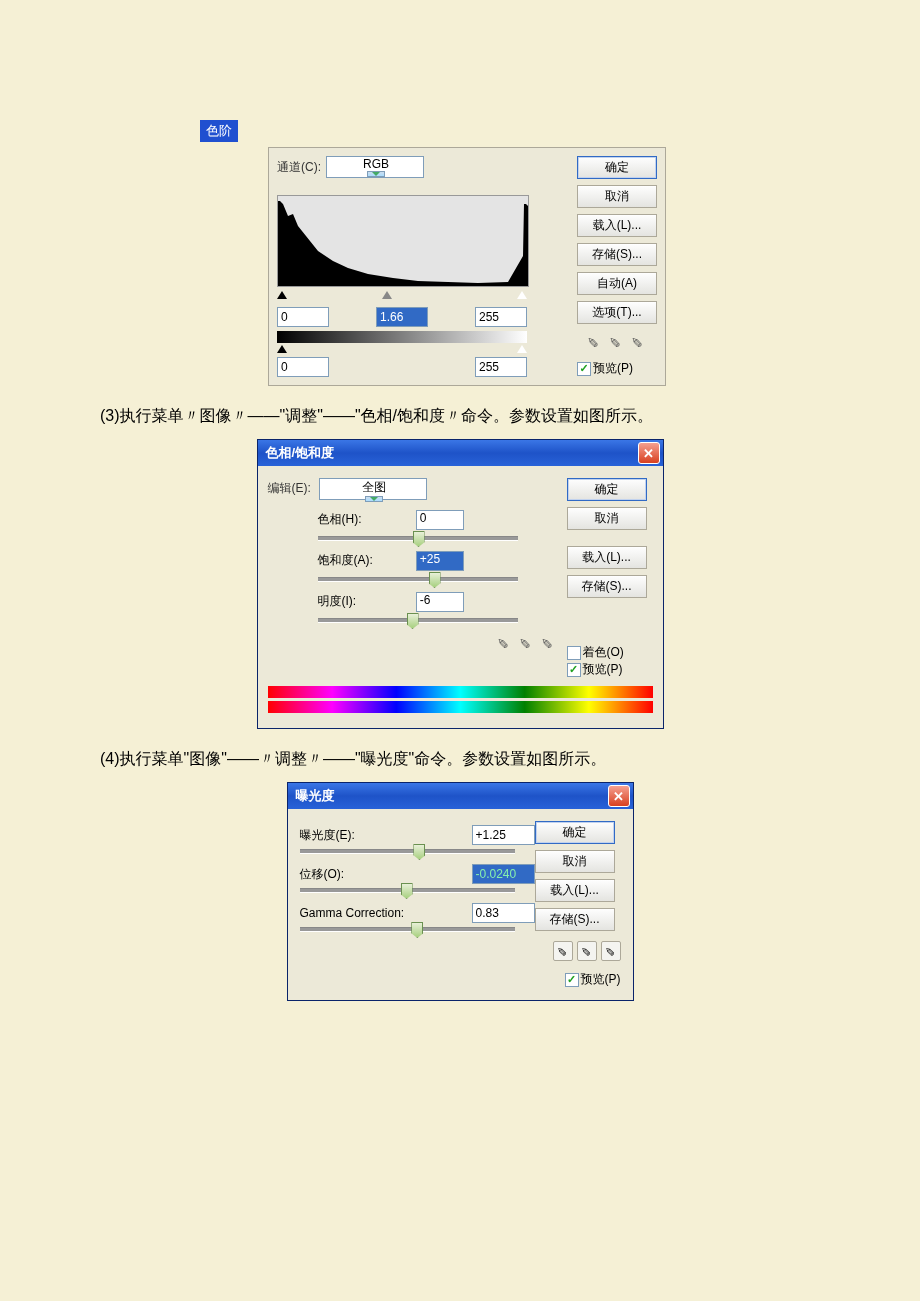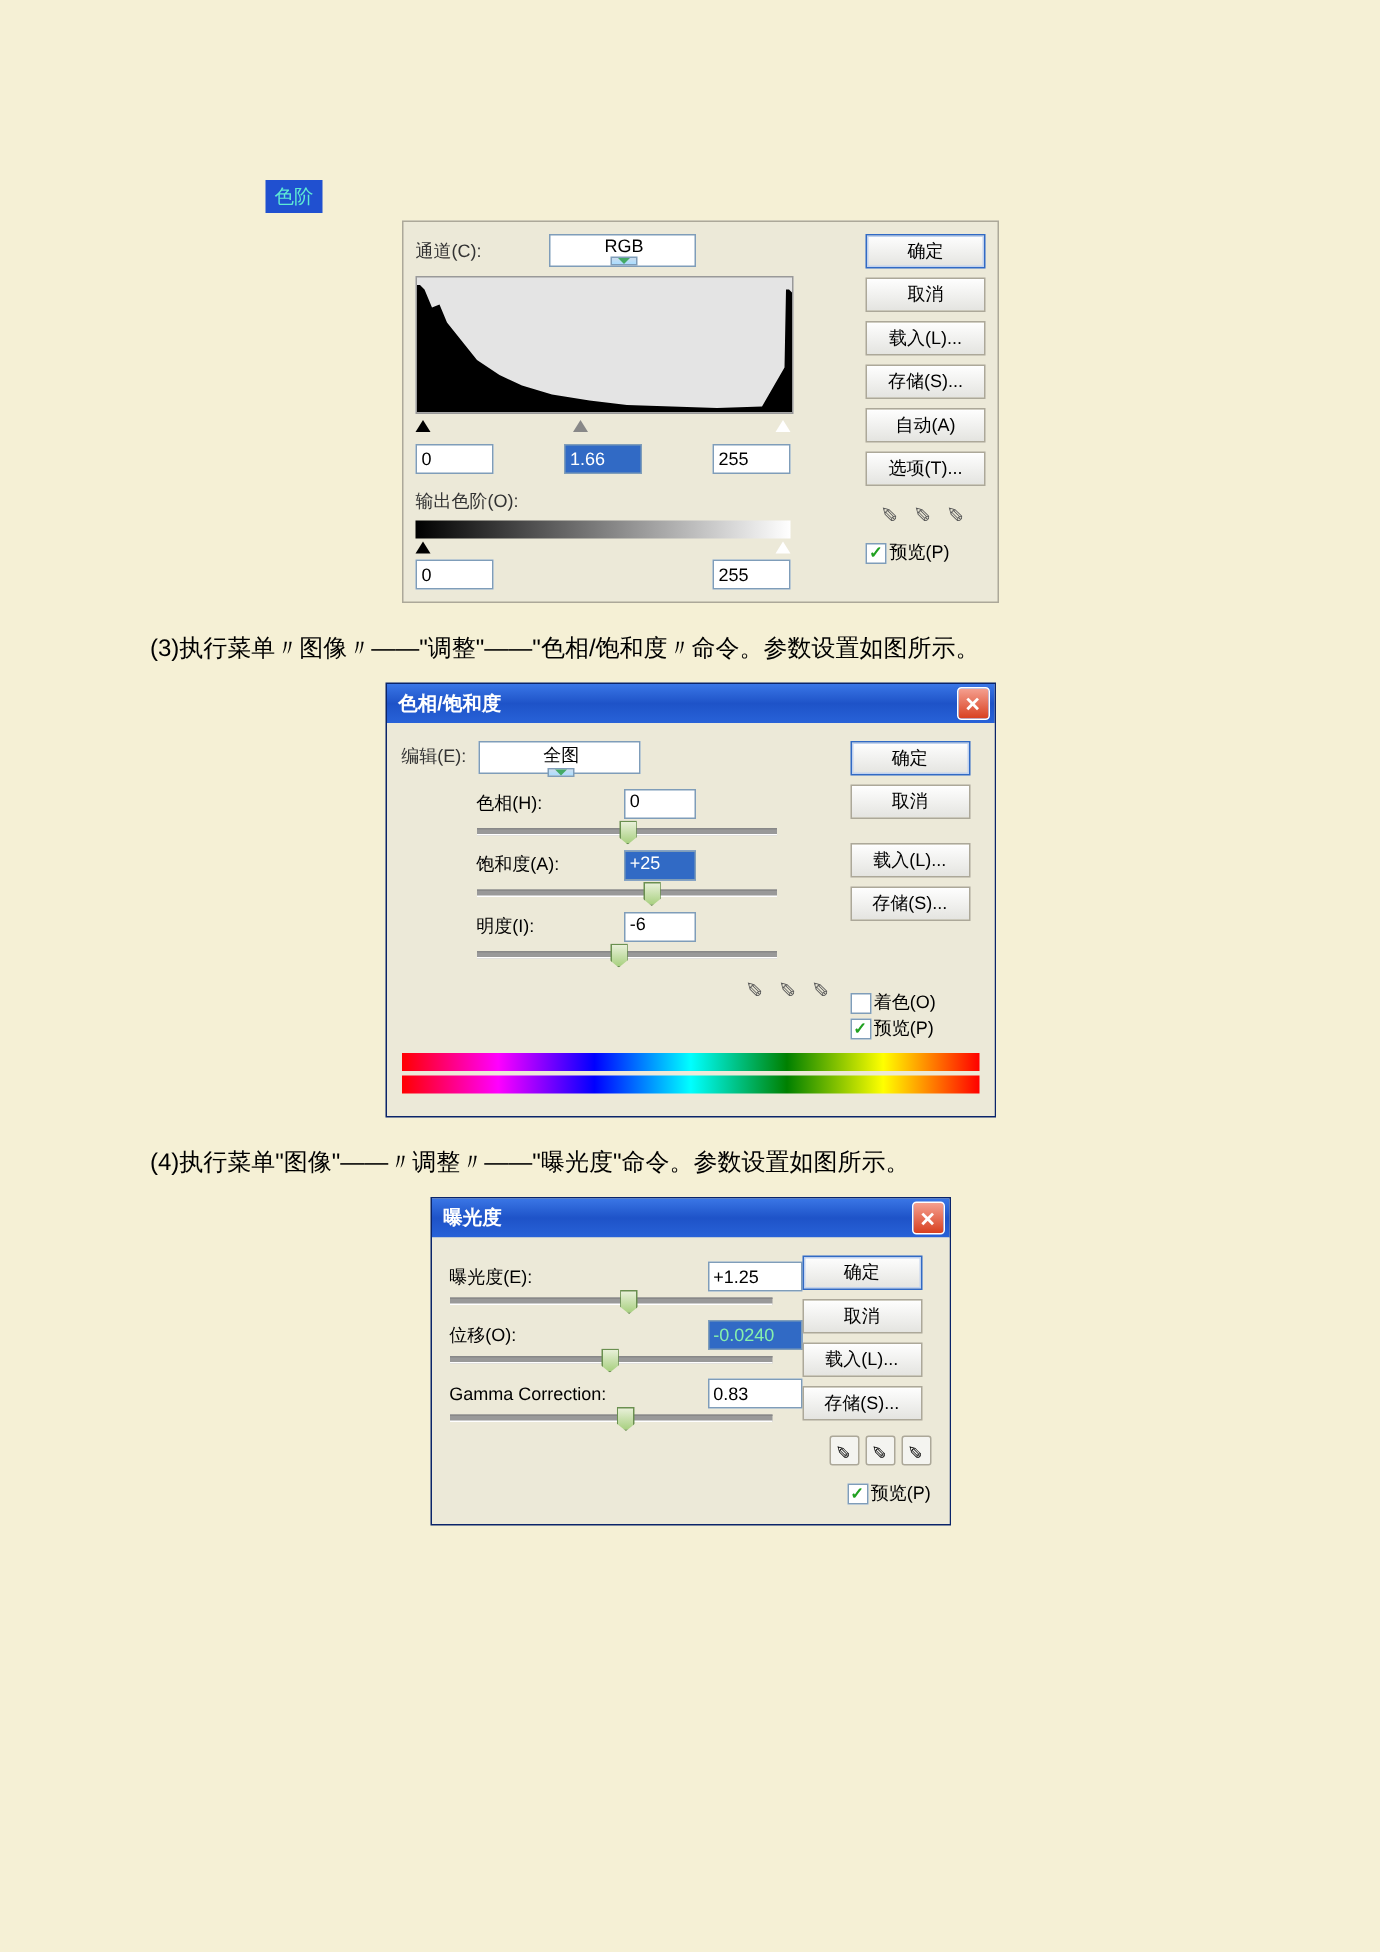--- a/index.html
+++ b/index.html
@@ -8,39 +8,39 @@
   padding: 0;
   font-family: "SimSun", "Microsoft YaHei", sans-serif;
   font-size: 12px;
   width: 920px;
 }
 .page {
   padding: 120px 100px 200px 100px;
 }
 .title-badge {
   background: #2050d0;
-  color: #5eead4;
+  color: #ffffff;
   padding: 2px 6px;
   display: inline-block;
   font-size: 13px;
-  margin-left: 77px;
+  margin-left: 100px;
 }
 
 
 .levels-dialog {
   background: #ece9d8;
   border: 1px solid #aca899;
   width: 380px;
   margin: 5px 0 20px 168px;
   padding: 8px;
   display: flex;
 }
 .levels-left { flex: 1; }
 .levels-right { width: 80px; margin-left: 8px; }
-.row { display: flex; align-items: center; margin-bottom: 6px; gap: 40px; }
+.row { display: flex; align-items: center; margin-bottom: 17px; }
 .label { color: #333; font-size: 12px; }
 .select-box {
   background: white;
   border: 1px solid #7f9db9;
   display: flex;
   align-items: center;
   height: 20px;
   padding: 0 2px 0 4px;
   margin-left: 5px;
   flex-direction: column;
@@ -283,21 +283,20 @@
       <div class="slider-markers">
         <div class="marker-black"></div>
         <div class="marker-gray"></div>
         <div class="marker-white"></div>
       </div>
       <div class="triplet">
         <div class="num-input">0</div>
         <div class="num-input selected">1.66</div>
         <div class="num-input">255</div>
       </div>
-      <div class="label" style="margin-top:10px;">输出色阶(O):</div>
       <div class="gradient-bar"></div>
       <div class="slider-markers-out">
         <div class="marker-black"></div>
         <div class="marker-white"></div>
       </div>
       <div class="triplet" style="margin-top:4px;">
         <div class="num-input">0</div>
         <span></span>
         <div class="num-input">255</div>
       </div>

